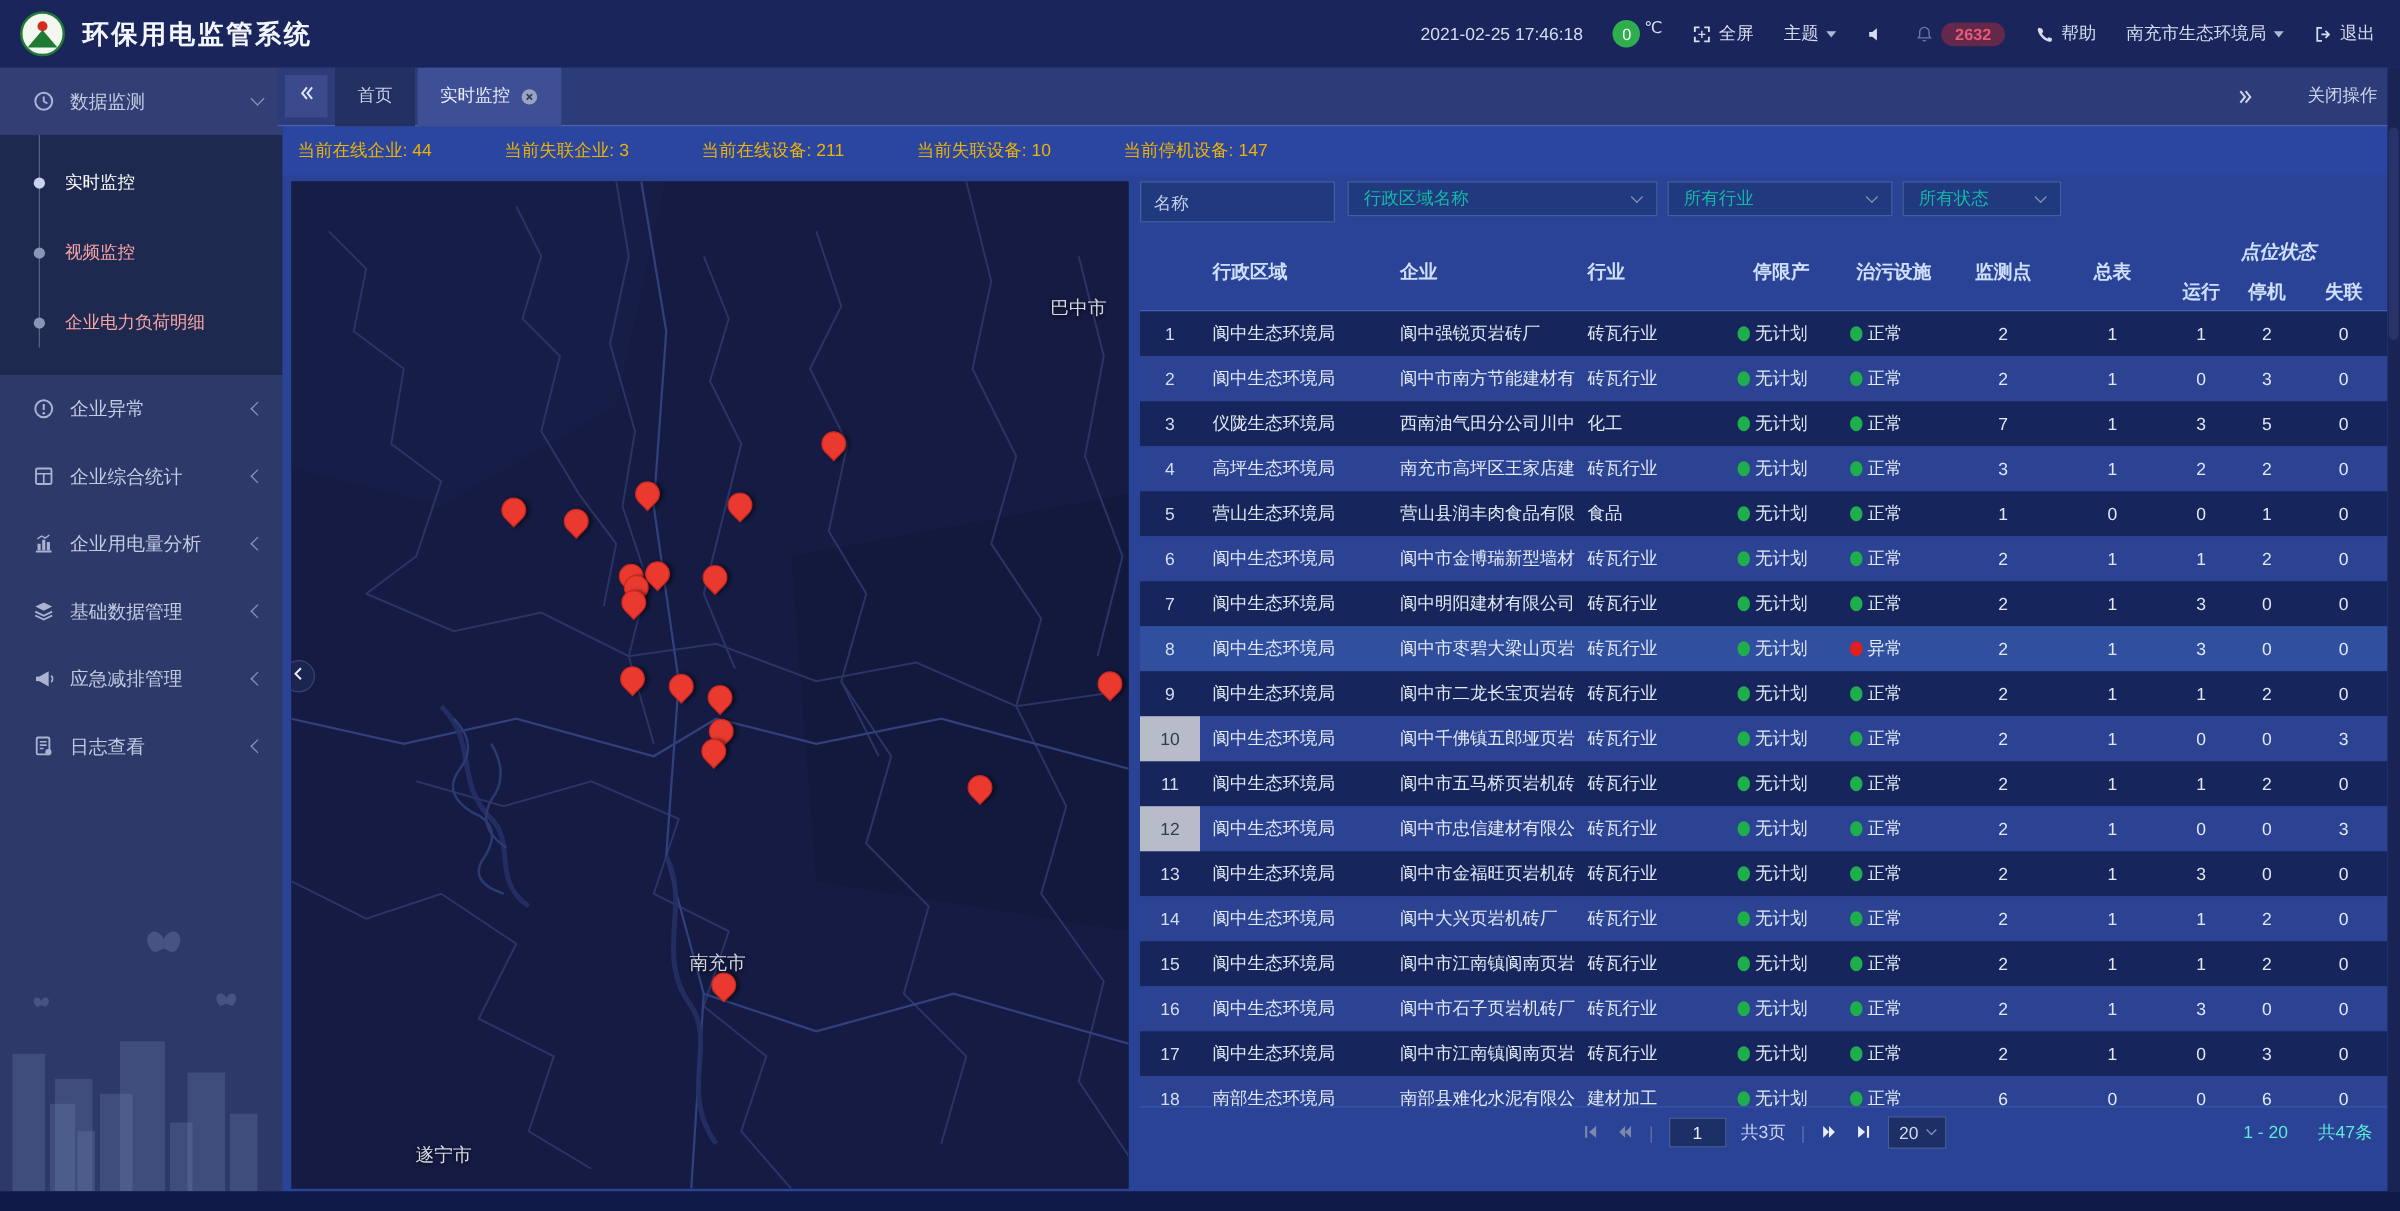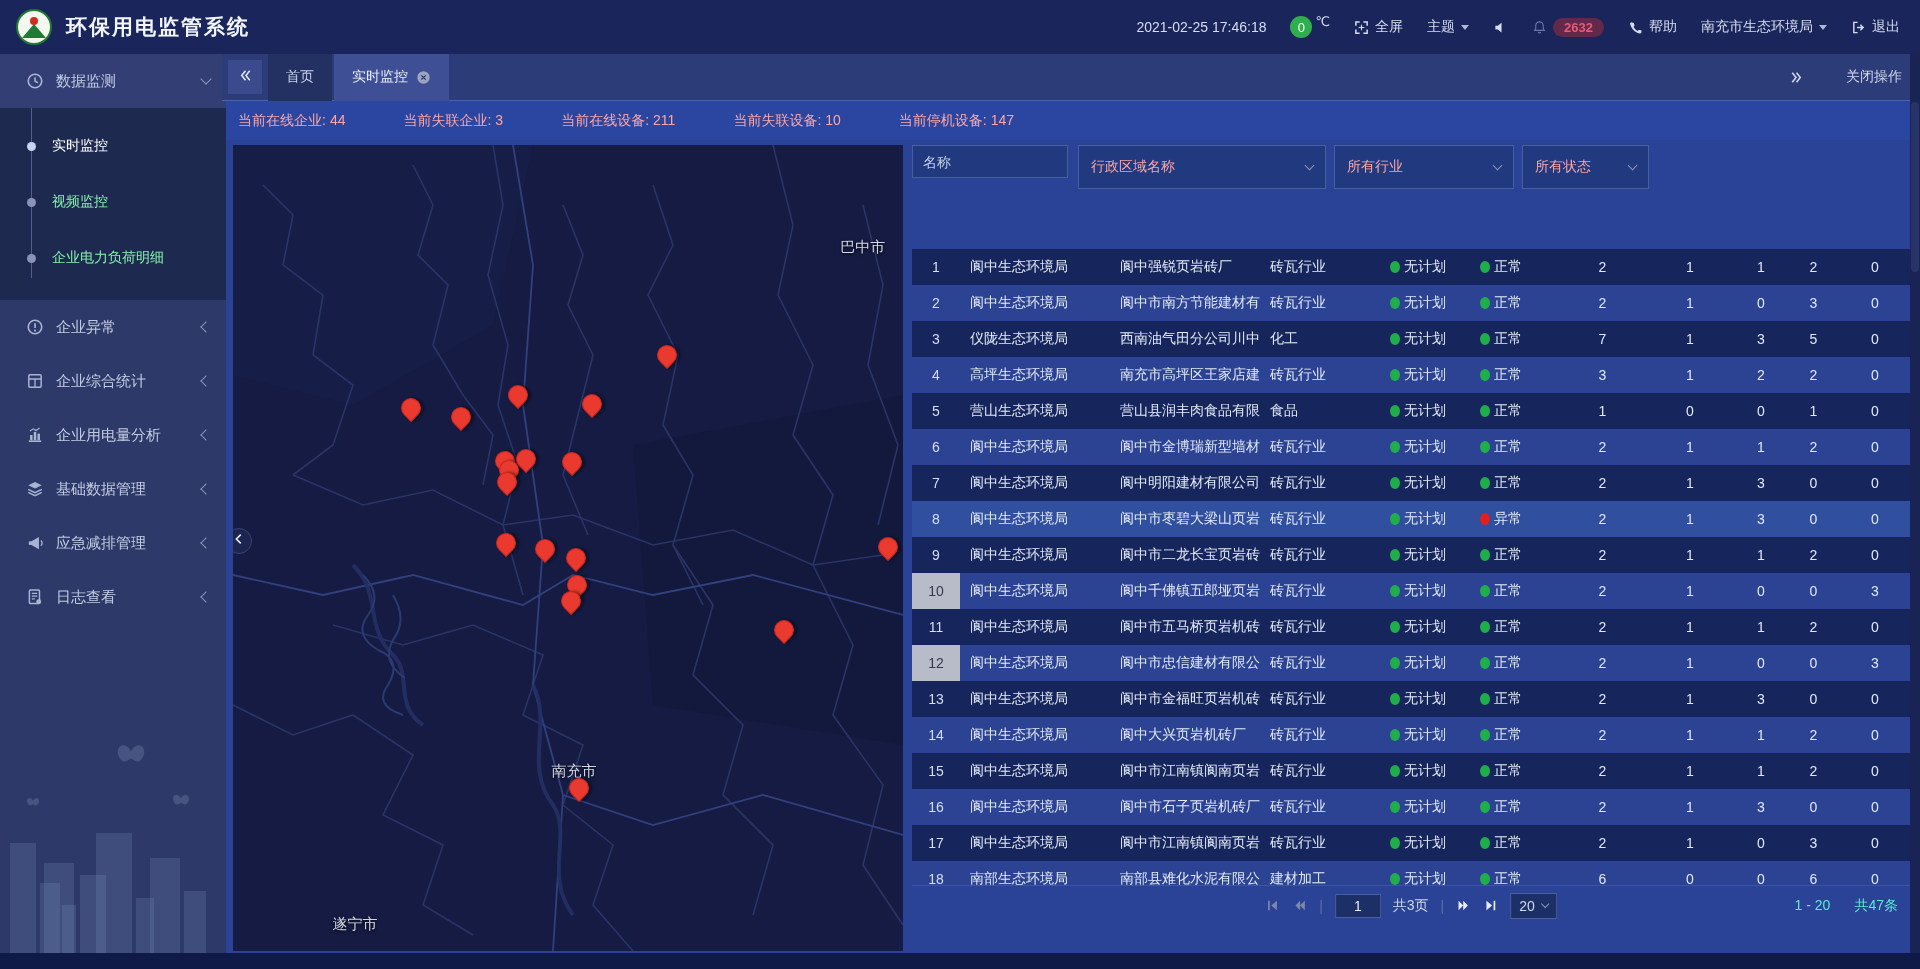--- a/index.html
+++ b/index.html
@@ -26,21 +26,21 @@
   .sidebar { position:absolute; left:0; top:54px; width:226px; height:899px; background:#2d3a69; z-index:5; overflow:hidden; }
   .side-item { height:54px; display:flex; align-items:center; padding:0 16px 0 26px; color:#c3cbe2; font-size:15px; cursor:pointer; position:relative; }
   .side-group.expanded > .side-item { background:#333f74; }
   .s-ic { width:18px; height:18px; margin-right:12px; color:#aab4d2; flex:0 0 auto; }
   .s-lab { flex:1; white-space:nowrap; }
   .chev { width:8px; height:8px; border-left:1.6px solid #8a94b8; border-bottom:1.6px solid #8a94b8; display:inline-block; }
   .chev.left { transform:rotate(45deg); }
   .chev.down { transform:rotate(-45deg); margin-top:-4px; }
   .side-sub { background:#1e2950; position:relative; padding:10px 0 14px; }
   .side-sub::before { content:''; position:absolute; left:31px; top:0; bottom:22px; width:1px; background:#555f8e; }
-  .sub-item { position:relative; height:56px; display:flex; align-items:center; padding-left:52px; font-size:14px; color:#86efac; cursor:pointer; white-space:nowrap; }
+  .sub-item { position:relative; height:56px; display:flex; align-items:center; padding-left:52px; font-size:14px; color:#fca5a5; cursor:pointer; white-space:nowrap; }
   .sub-item .dot { position:absolute; left:27px; width:9px; height:9px; border-radius:50%; background:#8a93b8; }
   .sub-item.active { color:#ffffff; }
   .sub-item.active .dot { background:#c9d2ee; }
   .skyline { position:absolute; left:0; bottom:0; width:222px; height:190px; pointer-events:none; }
   .skyline .b { position:absolute; bottom:0; background:rgba(150,170,220,.17); }
   .butterfly { position:absolute; width:26px; height:18px; opacity:.20; }
   .butterfly::before,.butterfly::after { content:''; position:absolute; width:13px; height:16px; background:#aebce4; border-radius:60% 60% 40% 40%; }
   .butterfly::before { left:0; transform:rotate(-25deg); }
   .butterfly::after { right:0; transform:rotate(25deg); }
 
@@ -50,40 +50,40 @@
   .tabs { display:flex; height:47px; margin-left:6px; }
   .tab { height:47px; display:flex; align-items:center; gap:8px; padding:0 18px; font-size:14px; color:#c9d1e8; background:#223062; margin-right:2px; cursor:pointer; }
   .tab.active { background:#3e4f95; color:#e8edf8; }
   .tab-close { width:15px; height:15px; color:#9aa3c0; display:flex; }
   .tab-right { margin-left:auto; display:flex; align-items:center; gap:42px; padding-right:18px; color:#cfd6ea; font-size:14px; }
   .tab-right .ic { color:#cfd6ea; display:flex; cursor:pointer; }
   .closeops { cursor:pointer; }
 
   
   .statsbar { position:absolute; left:222px; top:101px; width:1698px; height:39px; background:#2b46a1; display:flex; align-items:center; padding-left:16px; z-index:4; }
-  .stat { margin-right:58px; font-size:14px; color:#fca5a5; white-space:nowrap; }
+  .stat { margin-right:58px; font-size:14px; color:#eab308; white-space:nowrap; }
   .stat b { font-weight:normal; margin-left:4px; }
 
   
   .content { position:absolute; left:222px; top:140px; width:1698px; height:813px; background:#2a4397; }
 
   
   .map { position:absolute; left:11px; top:5px; width:670px; height:806px; background:#151b42; overflow:hidden; }
   .map svg.geo { position:absolute; left:0; top:0; }
   .city-label { position:absolute; transform:translate(-50%,-50%); color:#d5d9e6; font-size:15px; text-shadow:0 1px 3px rgba(0,0,0,.8); white-space:nowrap; }
   .pin { position:absolute; width:0; height:0; cursor:pointer; }
   .pin i { position:absolute; left:-10px; top:-26px; width:20px; height:20px; background:#ea3a30; border:1px solid #c6271f; border-radius:50% 50% 50% 0; transform:rotate(-45deg); box-shadow:2px 2px 3px rgba(0,0,0,.45); display:block; }
   .map-toggle { position:absolute; left:-7px; top:383px; width:26px; height:26px; border-radius:50%; background:#1c2450; border:1px solid #39426f; color:#e8edf8; display:flex; align-items:center; justify-content:center; cursor:pointer; z-index:3; }
 
   
   .panel { position:absolute; left:690px; top:5px; width:998px; height:808px; }
   .filters { position:absolute; left:0; top:0; height:33px; display:flex; }
   .f-input { width:156px; height:33px; background:#20397f; border:1px solid #44609f; color:#dfe6f6; font-size:14px; padding:0 10px; margin-right:10px; font-family:inherit; }
   .f-input::placeholder { color:#c3cde6; opacity:1; }
-  .sel { height:44px; background:#20397f; border:1px solid #44609f; display:flex; align-items:center; justify-content:space-between; padding:0 12px; font-size:14px; color:#fca5a5; margin-right:8px; cursor:pointer; }
+  .sel { height:28px; background:#20397f; border:1px solid #44609f; display:flex; align-items:center; justify-content:space-between; padding:0 12px; font-size:14px; color:#14b8a6; margin-right:8px; cursor:pointer; }
   .sel .chev { width:7px; height:7px; margin-left:10px; }
   .sel.w1 { width:248px; } .sel.w2 { width:180px; } .sel.w3 { width:127px; }
 
   .thead,.trow { display:grid; grid-template-columns:48px 150px 150px 120px 90px 90px 85px 90px 52px 53px 70px; }
   .thead { position:absolute; left:0; top:40px; width:998px; height:64px; grid-template-rows:32px 32px; border-bottom:1px solid rgba(255,255,255,.14); font-weight:bold; color:#cfe0fb; font-size:15px; }
   .th { display:flex; align-items:center; }
   .th.txt { padding-left:10px; }
   .th.num { justify-content:center; }
   .th.group { justify-content:center; font-style:italic; }
   .tbody { position:absolute; left:0; top:104px; width:998px; height:649px; overflow:hidden; }
@@ -440,20 +440,34 @@
         <div class="sel w2">
           <span>所有行业</span>
             <i class="chev down"></i>
         </div>
         <div class="sel w3">
           <span>所有状态</span>
             <i class="chev down"></i>
         </div>
       </div>
 
+      <div class="thead" id="thead">
+          <div class="th group" style="grid-area: 1 / 9 / auto / span 3;">点位状态</div>
+          <div class="th num" style="grid-area: 1 / 1 / span 2;"></div>
+          <div class="th txt" style="grid-area: 1 / 2 / span 2;">行政区域</div>
+          <div class="th txt" style="grid-area: 1 / 3 / span 2;">企业</div>
+          <div class="th txt" style="grid-area: 1 / 4 / span 2;">行业</div>
+          <div class="th num" style="grid-area: 1 / 5 / span 2;">停限产</div>
+          <div class="th num" style="grid-area: 1 / 6 / span 2;">治污设施</div>
+          <div class="th num" style="grid-area: 1 / 7 / span 2;">监测点</div>
+          <div class="th num" style="grid-area: 1 / 8 / span 2;">总表</div>
+          <div class="th num" style="grid-area: 2 / 9;">运行</div>
+          <div class="th num" style="grid-area: 2 / 10;">停机</div>
+          <div class="th num" style="grid-area: 2 / 11;">失联</div>
+        </div>
       <div class="tbody" id="tbody">
           <div class="trow odd">
             <div class="td idx">1</div>
             <div class="td txt">阆中生态环境局</div>
             <div class="td txt">阆中强锐页岩砖厂</div>
             <div class="td txt">砖瓦行业</div>
             <div class="td txt">
               <i class="dot2 green"></i>
               <span>无计划</span>
             </div>

